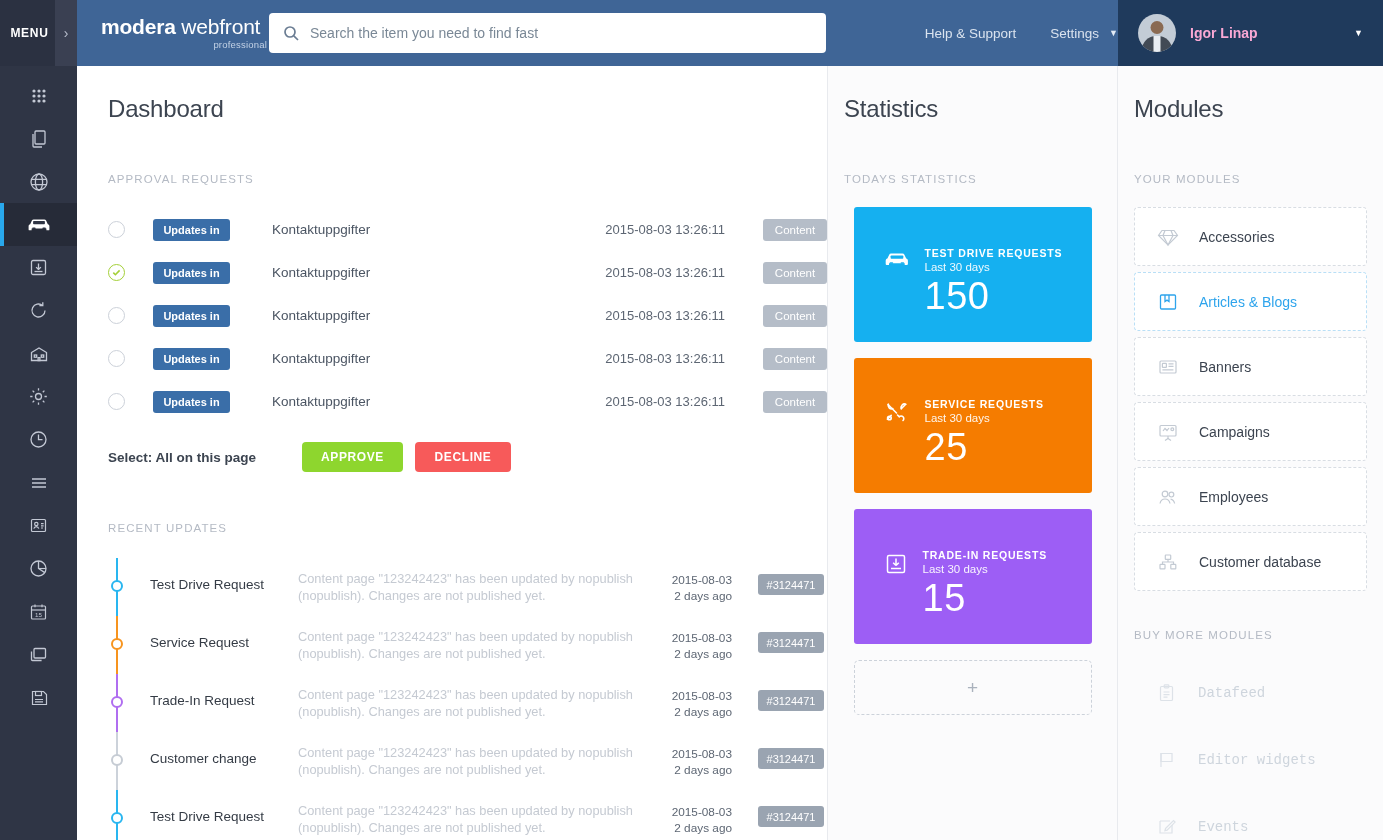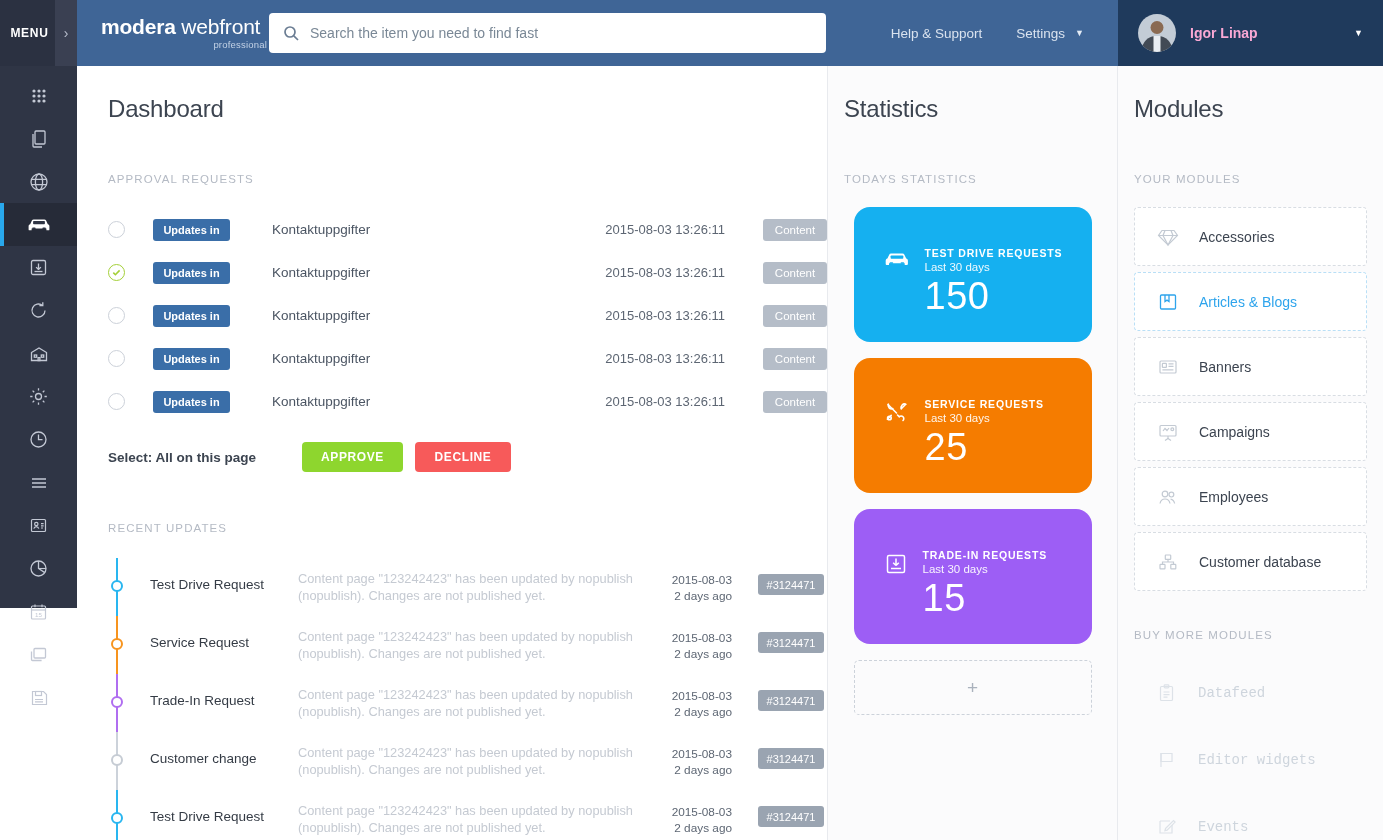--- a/index.html
+++ b/index.html
@@ -6,21 +6,21 @@
   html, body {
     width: 1383px; height: 840px;
     font-family: "Liberation Sans", sans-serif;
     background: #ffffff;
     overflow: hidden;
   }
   .app { position: relative; width: 1383px; height: 840px; display: flex; }
 
   
   .rail {
-    width: 77px; height: 608px; background: #2f3545;
+    width: 77px; height: 840px; background: #2f3545;
     flex: 0 0 77px; position: relative;
   }
   .rail-top {
     height: 66px; background: #2b3141;
     display: flex; align-items: center;
   }
   .rail-menu-label {
     flex: 1; text-align: center; color: #ffffff;
     font-size: 12px; font-weight: bold; letter-spacing: .7px;
     padding-left: 4px;
@@ -64,21 +64,21 @@
   }
   .search-icon { color: #6b7d93; margin-right: 10px; display:flex; }
   .search-input {
     border: none; outline: none; flex: 1; font-size: 14px;
     color: #6d7b8a; font-family: "Liberation Sans", sans-serif;
     background: transparent;
   }
   .search-input::placeholder { color: #7a8896; }
   .header-links {
     flex: 1; display: flex; align-items: center; justify-content: flex-end;
-    gap: 34px; padding-right: 34px; color: #dae3ef; font-size: 13.5px; text-align: right;
+    gap: 34px; color: #dae3ef; font-size: 13.5px; text-align: right;
   }
   .header-link { display: flex; align-items: center; gap: 10px; }
   .caret { font-size: 9px; color: #e3ebf5; }
   .user-panel {
     width: 265px; height: 66px; background: #1f3a5c;
     display: flex; align-items: center; padding: 0 20px; gap: 14px;
   }
   .avatar {
     width: 38px; height: 38px; border-radius: 50%; overflow: hidden;
     background: #c3ccd6; flex: 0 0 38px; position: relative;
@@ -184,21 +184,21 @@
   .tl-date .ago { color: #5d6673; }
   .badge-id {
     margin-left: 26px; width: 66px; height: 21px; background: #9aa4b1;
     border-radius: 3px; color: #ffffff; font-size: 11px;
     display: flex; align-items: center; justify-content: center;
     margin-top: 16px; flex: 0 0 66px;
   }
 
   
   .stat-card {
-    margin: 0 auto; width: 238px; height: 135px; border-radius: 16px;
+    margin: 0 auto; width: 238px; height: 135px; border-radius: 3px;
     margin-top: 16px; padding: 40px 0 0 0; position: relative; color: #fff;
   }
   .stat-inner { display: flex; padding-left: 30px; }
   .stat-icon { margin-right: 15px; padding-top: 3px; }
   .stat-title { font-size: 10.5px; font-weight: bold; letter-spacing: .8px; }
   .stat-sub { font-size: 11.5px; margin-top: 2px; color: rgba(255,255,255,.93); }
   .stat-value { font-size: 38px; font-weight: 300; margin-top: 2px; line-height: 42px; letter-spacing: .5px;}
   .stat-add {
     margin: 16px auto 0; width: 238px; height: 55px; border: 1px dashed #ccd2da;
     border-radius: 5px; display: flex; align-items: center; justify-content: center;

